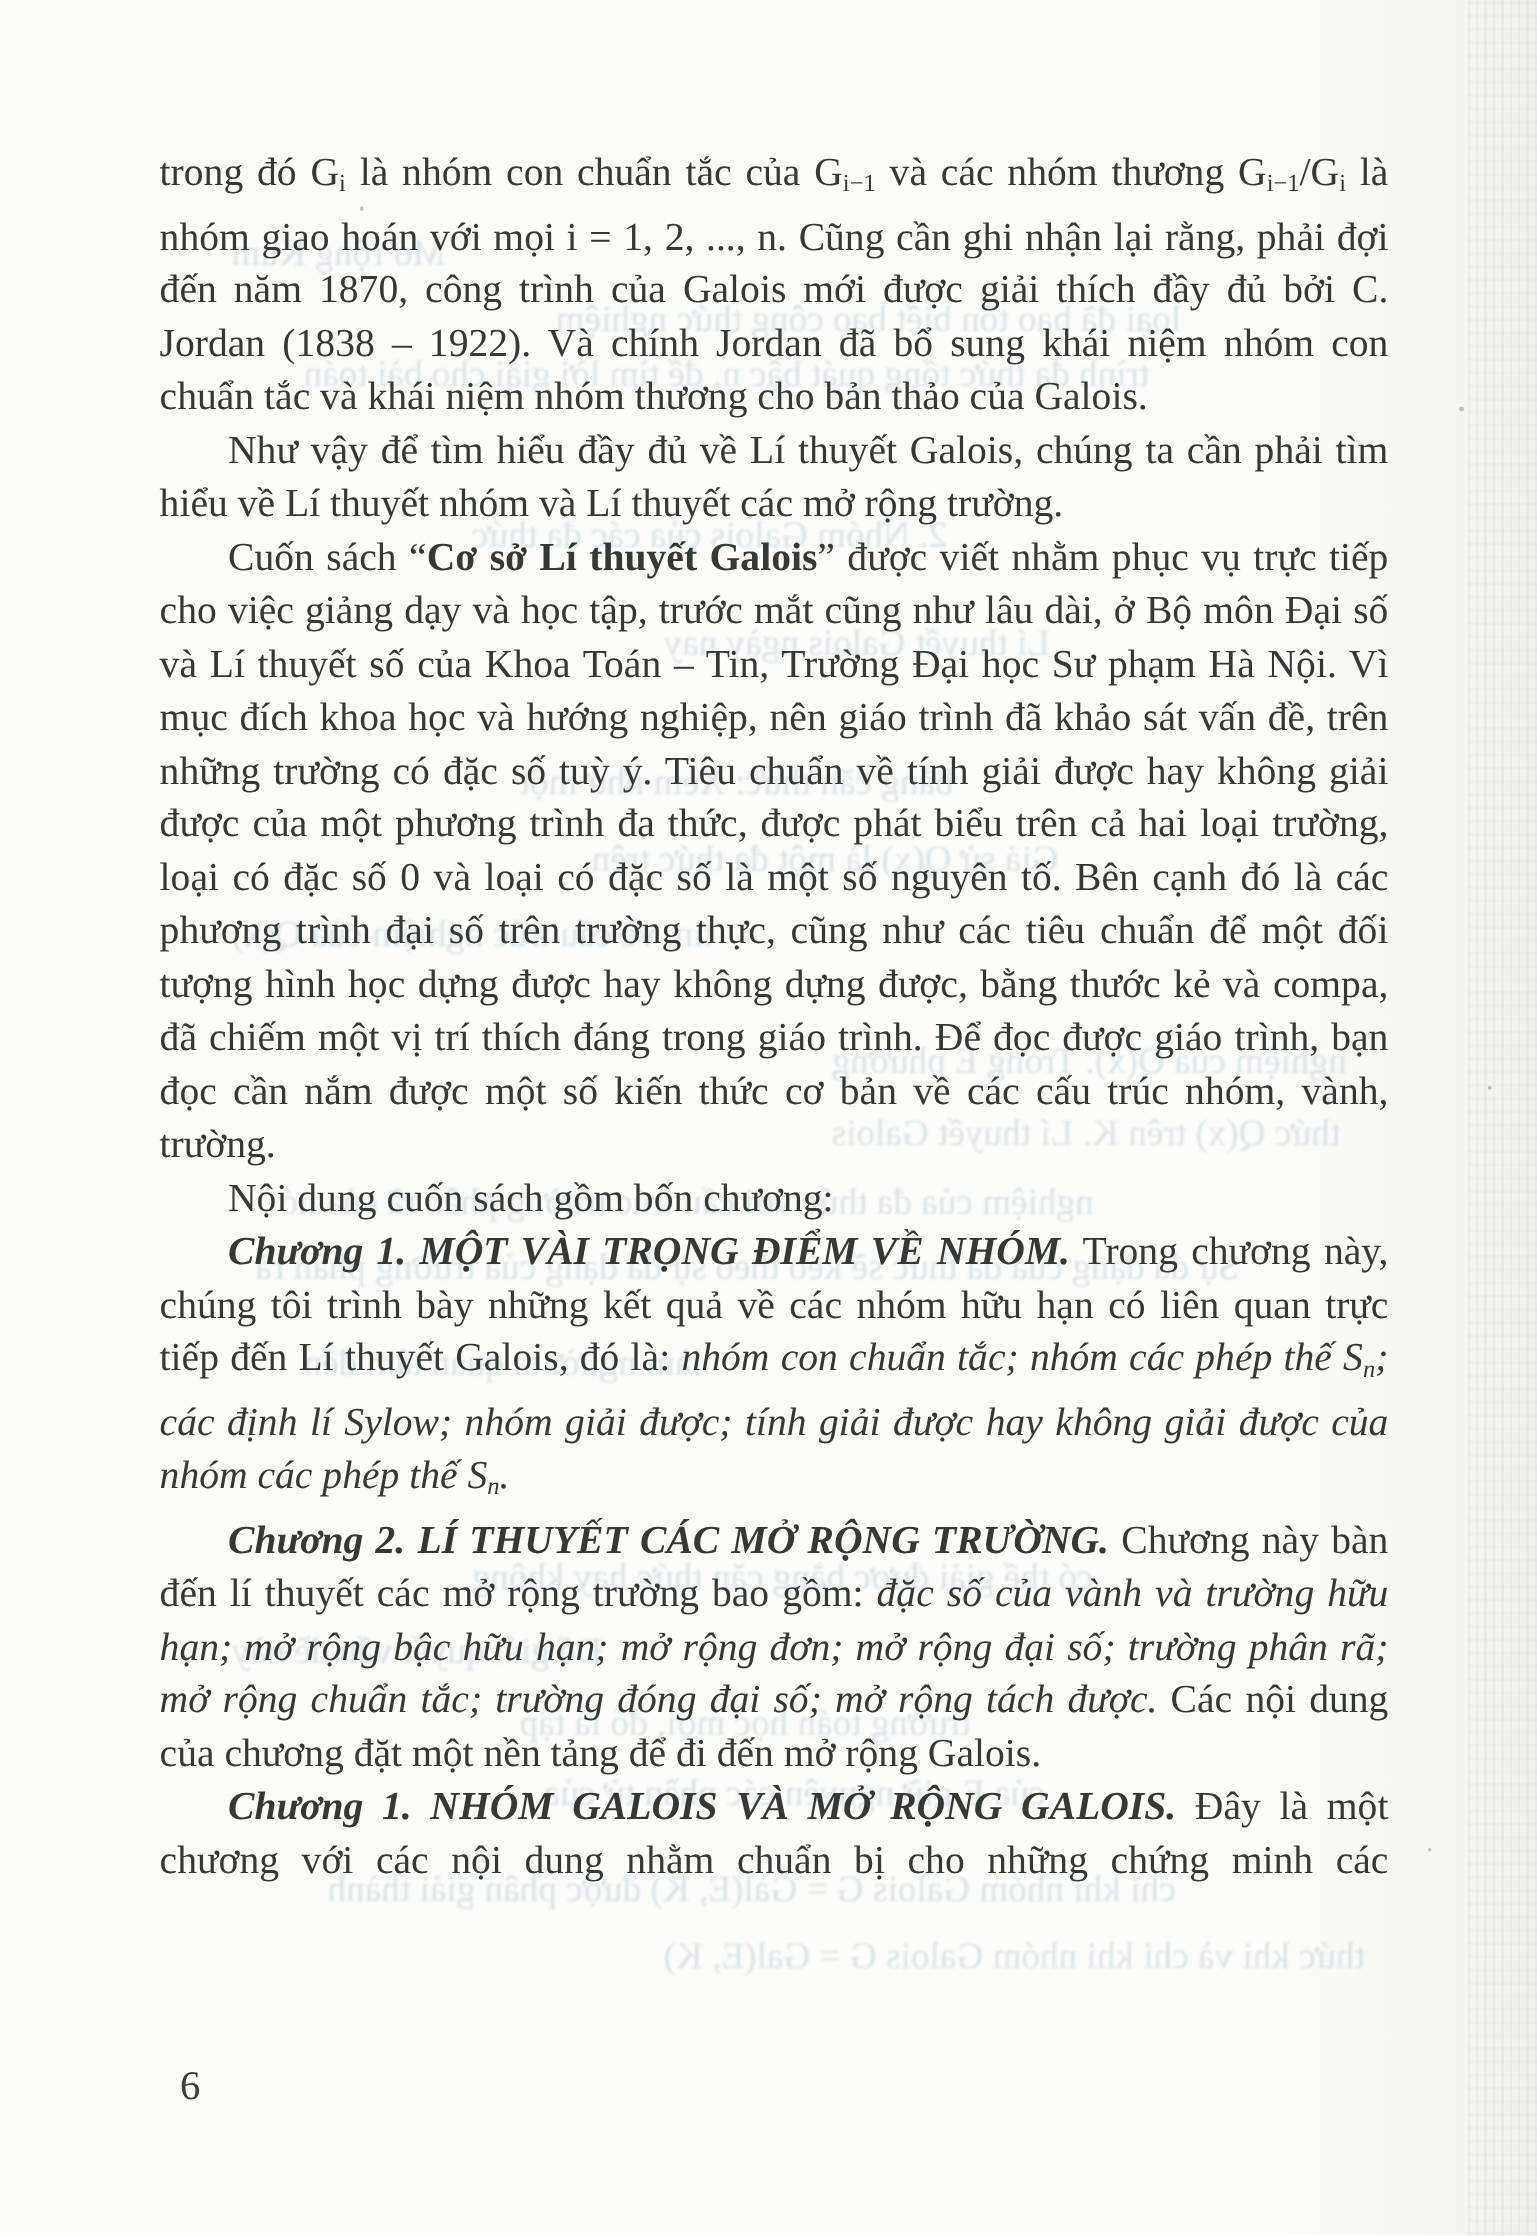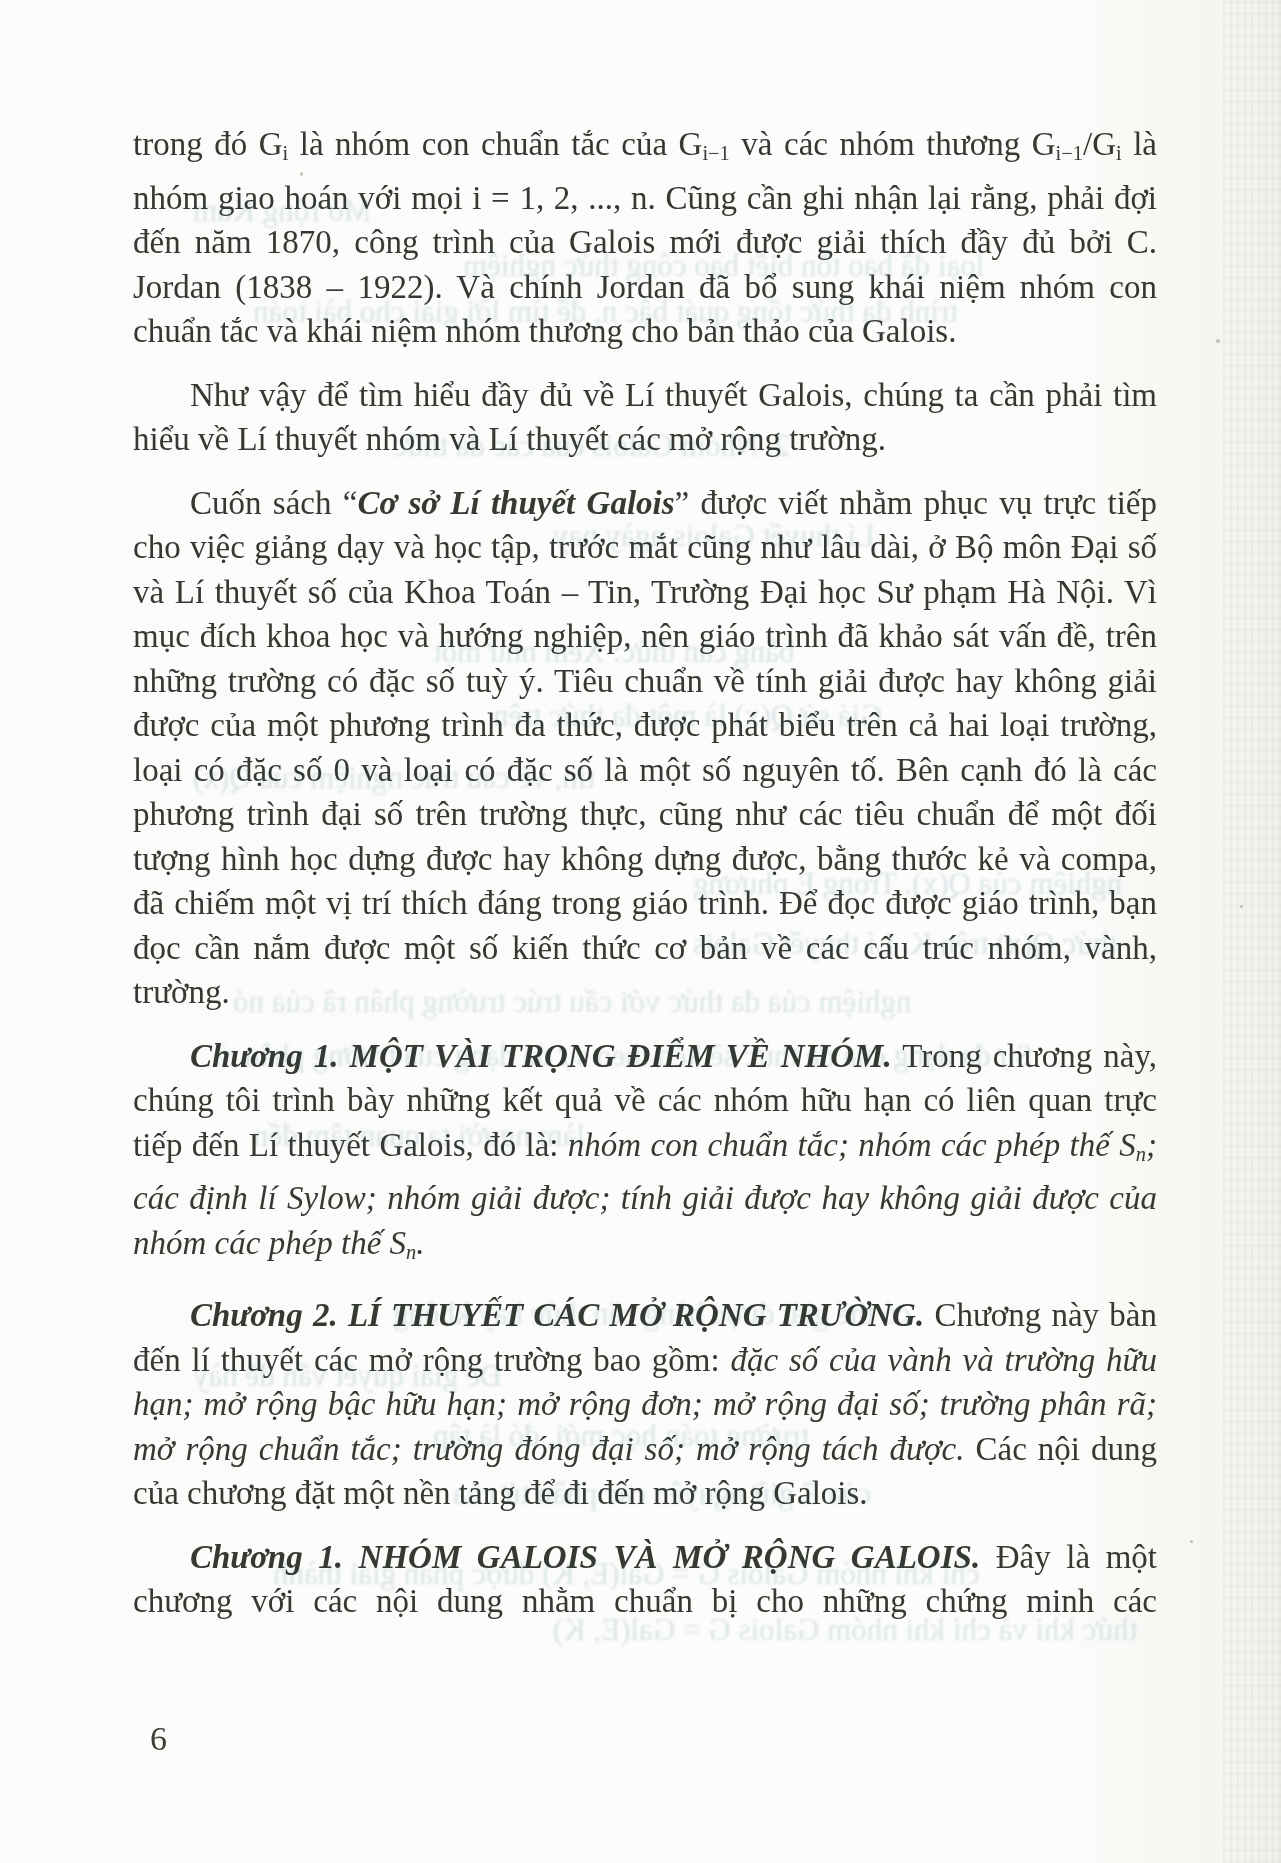--- a/index.html
+++ b/index.html
@@ -34,27 +34,27 @@
     font-family:"Liberation Serif","DejaVu Serif",serif;
   }
 
   
   .textblock{
     position:absolute;left:133px;top:122px;width:1024px;z-index:2;
     font-size:33px;line-height:44.5px;color:#343a33;
     text-align:justify;
   }
   .textblock p{margin:0;}
-  .textblock p + p{margin-top:19px;}
+  .textblock p + p{}
   .textblock p.indent{text-indent:57px;}
   .textblock p.justify-last{text-align-last:justify;}
 
   .f-b{font-weight:bold;font-style:italic;}
   .f-i{font-style:italic;}
-  .f-bi{font-weight:bold;font-style:italic;}
+  .f-bi{font-weight:bold;}
   .f-sub{font-size:.62em;vertical-align:-0.25em;letter-spacing:0;}
   .f-subi{font-size:.62em;vertical-align:-0.25em;font-style:italic;}
 
   .page-number{
     position:absolute;left:150px;top:1720px;z-index:2;
     font-size:34px;color:#3a3f38;
   }
 </style>
 </head>
 <body>
@@ -80,20 +80,21 @@
       <div class="bleed-line" style="left: 300px; top: 1420px; color: rgb(157, 185, 198);">trường toán học mới, đó là tập</div>
       <div class="bleed-line" style="left: 320px; top: 1478px; color: rgb(157, 185, 198);">của E giữ nguyên các phần tử của</div>
       <div class="bleed-line" style="left: 140px; top: 1558px; color: rgb(157, 185, 198);">chỉ khi nhóm Galois G = Gal(E, K) được phân giải thành</div>
       <div class="bleed-line" style="left: 420px; top: 1614px; color: rgb(157, 185, 198);">thức khi và chỉ khi nhóm Galois G = Gal(E, K)</div>
     </div>
 
   <div class="textblock" style="color: rgb(52, 58, 51);">
     <p><span>trong đó G</span><span class="f-sub">i</span><span> là nhóm con chuẩn tắc của G</span><span class="f-sub">i−1</span><span> và các nhóm thương G</span><span class="f-sub">i−1</span><span>/G</span><span class="f-sub">i</span><span> là nhóm giao hoán với mọi i = 1, 2, ..., n. Cũng cần ghi nhận lại rằng, phải đợi đến năm 1870, công trình của Galois mới được giải thích đầy đủ bởi C. Jordan (1838 – 1922). Và chính Jordan đã bổ sung khái niệm nhóm con chuẩn tắc và khái niệm nhóm thương cho bản thảo của Galois.</span></p>
     <p class="indent"><span>Như vậy để tìm hiểu đầy đủ về Lí thuyết Galois, chúng ta cần phải tìm hiểu về Lí thuyết nhóm và Lí thuyết các mở rộng trường.</span></p>
     <p class="indent"><span>Cuốn sách “</span><span class="f-bi">Cơ sở Lí thuyết Galois</span><span>” được viết nhằm phục vụ trực tiếp cho việc giảng dạy và học tập, trước mắt cũng như lâu dài, ở Bộ môn Đại số và Lí thuyết số của Khoa Toán – Tin, Trường Đại học Sư phạm Hà Nội. Vì mục đích khoa học và hướng nghiệp, nên giáo trình đã khảo sát vấn đề, trên những trường có đặc số tuỳ ý. Tiêu chuẩn về tính giải được hay không giải được của một phương trình đa thức, được phát biểu trên cả hai loại trường, loại có đặc số 0 và loại có đặc số là một số nguyên tố. Bên cạnh đó là các phương trình đại số trên trường thực, cũng như các tiêu chuẩn để một đối tượng hình học dựng được hay không dựng được, bằng thước kẻ và compa, đã chiếm một vị trí thích đáng trong giáo trình. Để đọc được giáo trình, bạn đọc cần nắm được một số kiến thức cơ bản về các cấu trúc nhóm, vành, trường.</span></p>
+    <p class="indent"><span>Nội dung cuốn sách gồm bốn chương:</span></p>
     <p class="indent"><span class="f-b">Chương 1. MỘT VÀI TRỌNG ĐIỂM VỀ NHÓM.</span><span> Trong chương này, chúng tôi trình bày những kết quả về các nhóm hữu hạn có liên quan trực tiếp đến Lí thuyết Galois, đó là: </span><span class="f-i">nhóm con chuẩn tắc; nhóm các phép thế S</span><span class="f-subi">n</span><span class="f-i">; các định lí Sylow; nhóm giải được; tính giải được hay không giải được của nhóm các phép thế S</span><span class="f-subi">n</span><span class="f-i">.</span></p>
     <p class="indent"><span class="f-b">Chương 2. LÍ THUYẾT CÁC MỞ RỘNG TRƯỜNG.</span><span> Chương này bàn đến lí thuyết các mở rộng trường bao gồm: </span><span class="f-i">đặc số của vành và trường hữu hạn; mở rộng bậc hữu hạn; mở rộng đơn; mở rộng đại số; trường phân rã; mở rộng chuẩn tắc; trường đóng đại số; mở rộng tách được.</span><span> Các nội dung của chương đặt một nền tảng để đi đến mở rộng Galois.</span></p>
     <p class="indent justify-last"><span class="f-b">Chương 1. NHÓM GALOIS VÀ MỞ RỘNG GALOIS.</span><span> Đây là một chương với các nội dung nhằm chuẩn bị cho những chứng minh các</span></p>
   </div>
 
   <div class="page-number">6</div>
 
   <div class="scan-edge"></div>
   <div class="speck" style="left:1216px;top:339px;width:4px;height:4px;"></div>
   <div class="speck" style="left:1240px;top:905px;width:3px;height:3px;"></div>

